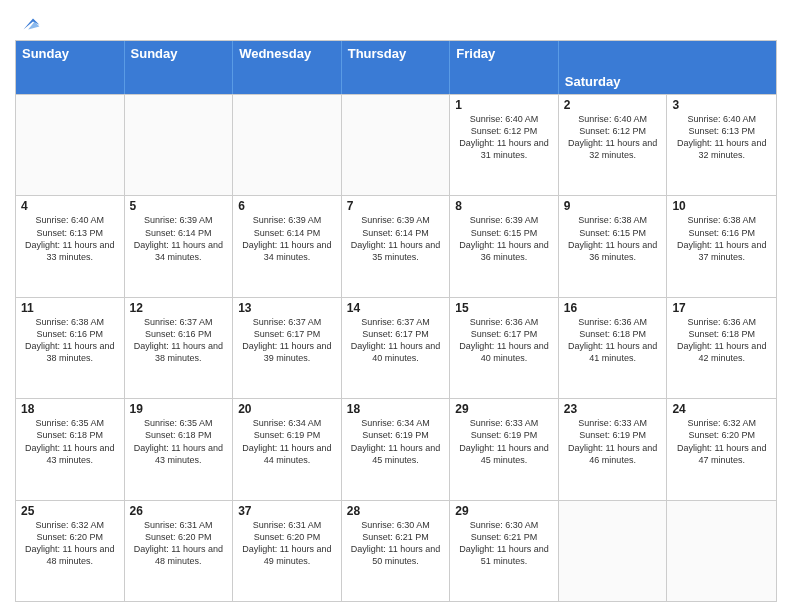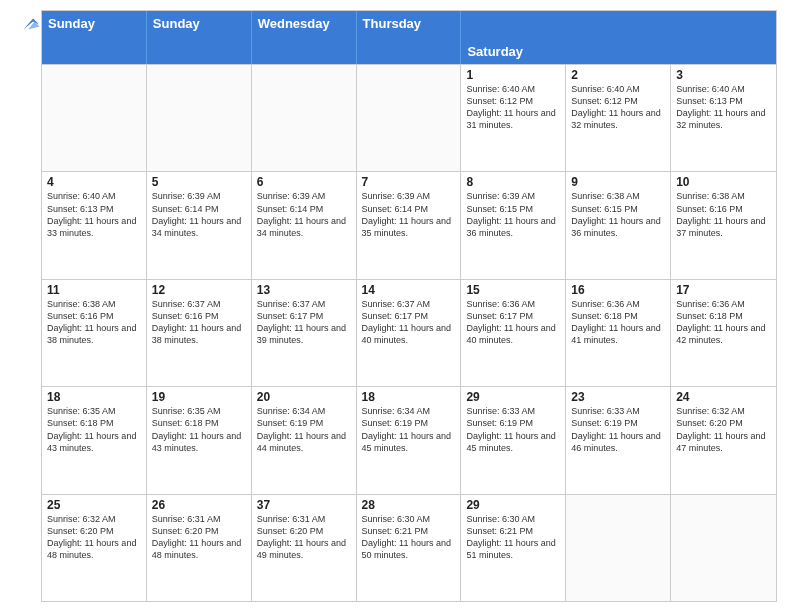--- a/index.html
+++ b/index.html
@@ -8,21 +8,21 @@
       background: #fff;
       width: 792px;
       height: 612px;
       overflow: hidden;
     }
     .page {
       width: 792px;
       height: 612px;
       padding: 10px 15px;
       display: flex;
-      flex-direction: row;
+      flex-direction: column;
     }
     .header {
       display: flex;
       justify-content: space-between;
       align-items: flex-start;
       margin-bottom: 6px;
     }
     .logo {
       display: flex;
       align-items: center;
@@ -97,20 +97,21 @@
       font-size: 12px;
       font-weight: bold;
       color: #222;
       display: block;
       margin-bottom: 1px;
     }
     .cell-info {
       font-size: 9px;
       color: #333;
       line-height: 1.35;
+      text-align: center;
     }
   </style>
 </head>
 <body>
 
 <div class="page">
   <div class="header">
     <div class="logo">
       <div>
         <div style="display:flex;align-items:center;">
@@ -128,20 +129,21 @@
       <div class="location"></div>
     </div>
   </div>
 
   <div class="calendar">
     <div class="cal-header" id="cal-header">
         <div class="cal-header-cell">Sunday</div>
         <div class="cal-header-cell">Sunday</div>
         <div class="cal-header-cell">Wednesday</div>
         <div class="cal-header-cell">Thursday</div>
+        <div class="cal-header-cell">Friday</div>
         <div class="cal-header-cell">Saturday</div>
       </div>
     <div class="cal-body" id="cal-body">
         <div class="cal-row">
           <div class="cal-cell empty"></div>
           <div class="cal-cell empty"></div>
           <div class="cal-cell empty"></div>
           <div class="cal-cell empty"></div>
           <div class="cal-cell">
             <span class="day-num">1</span>

